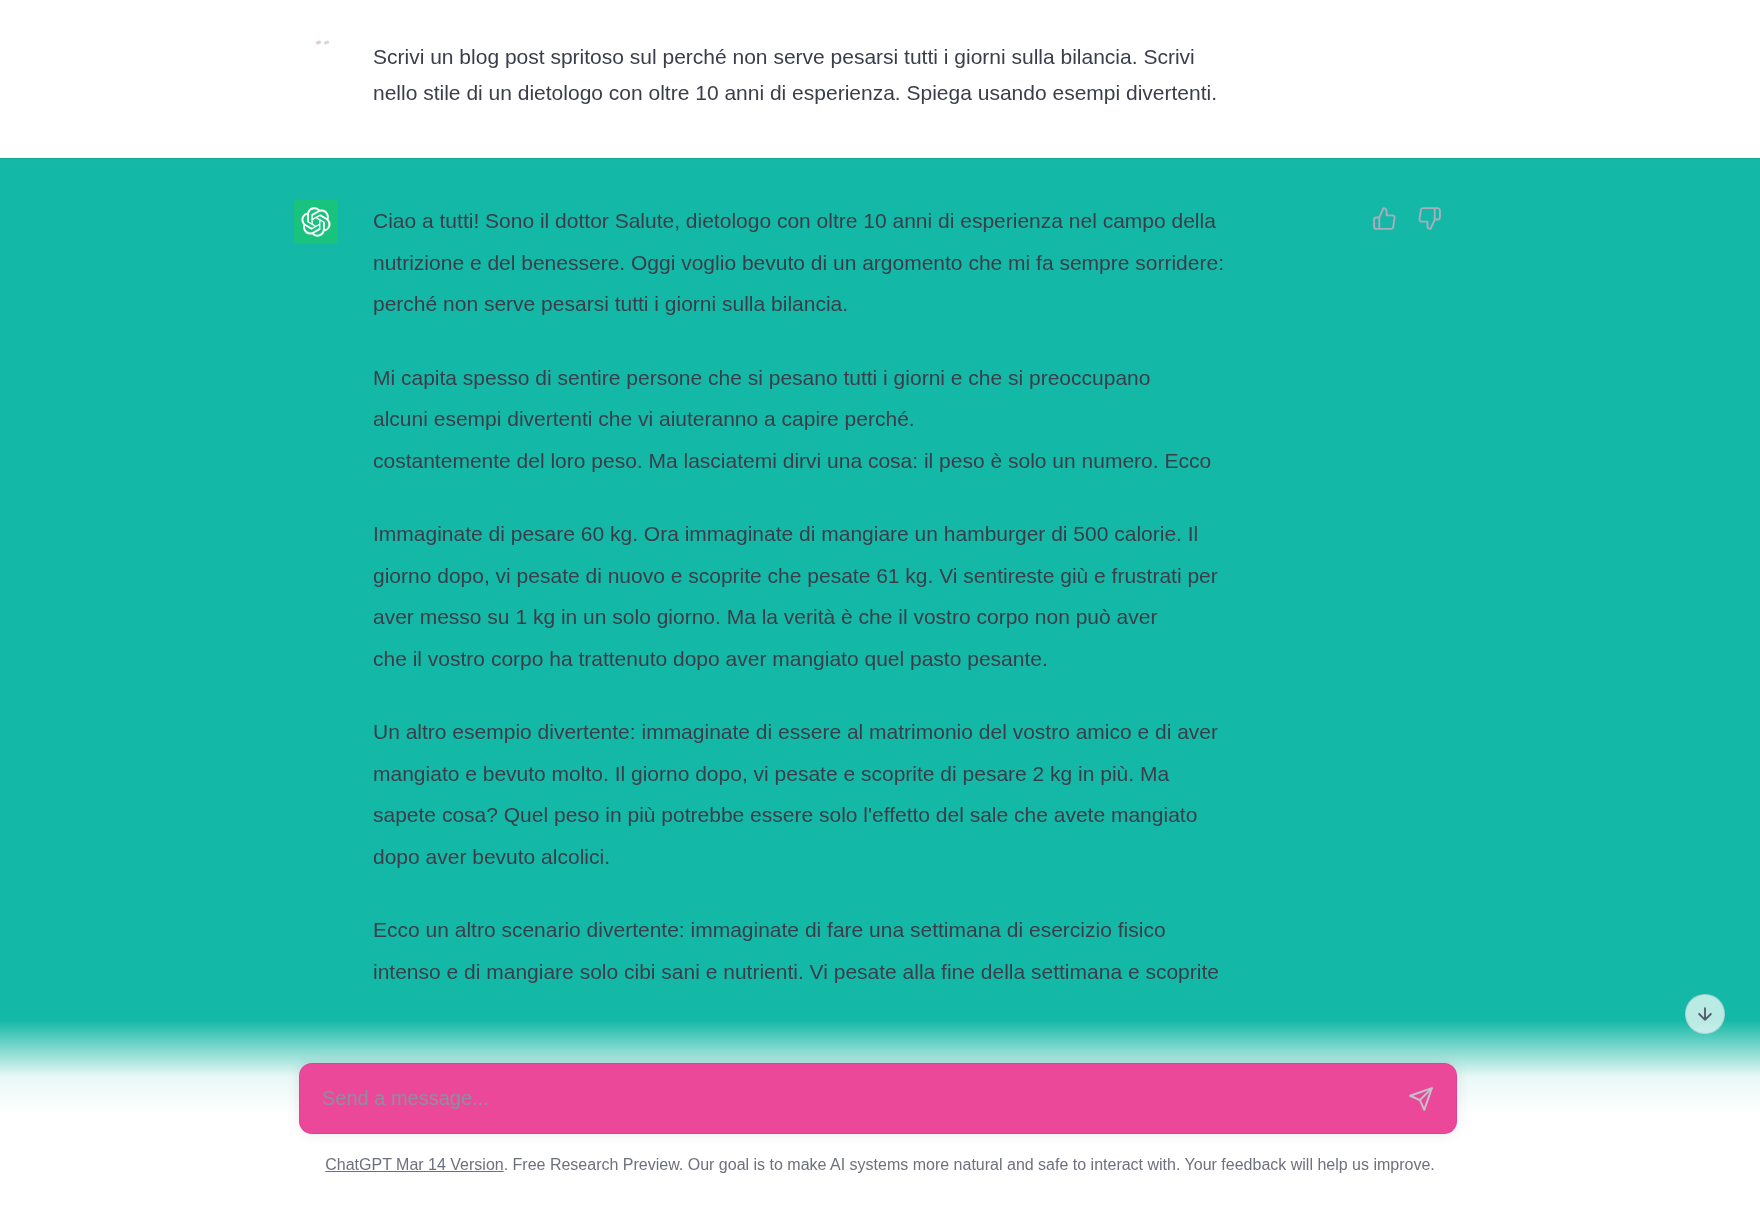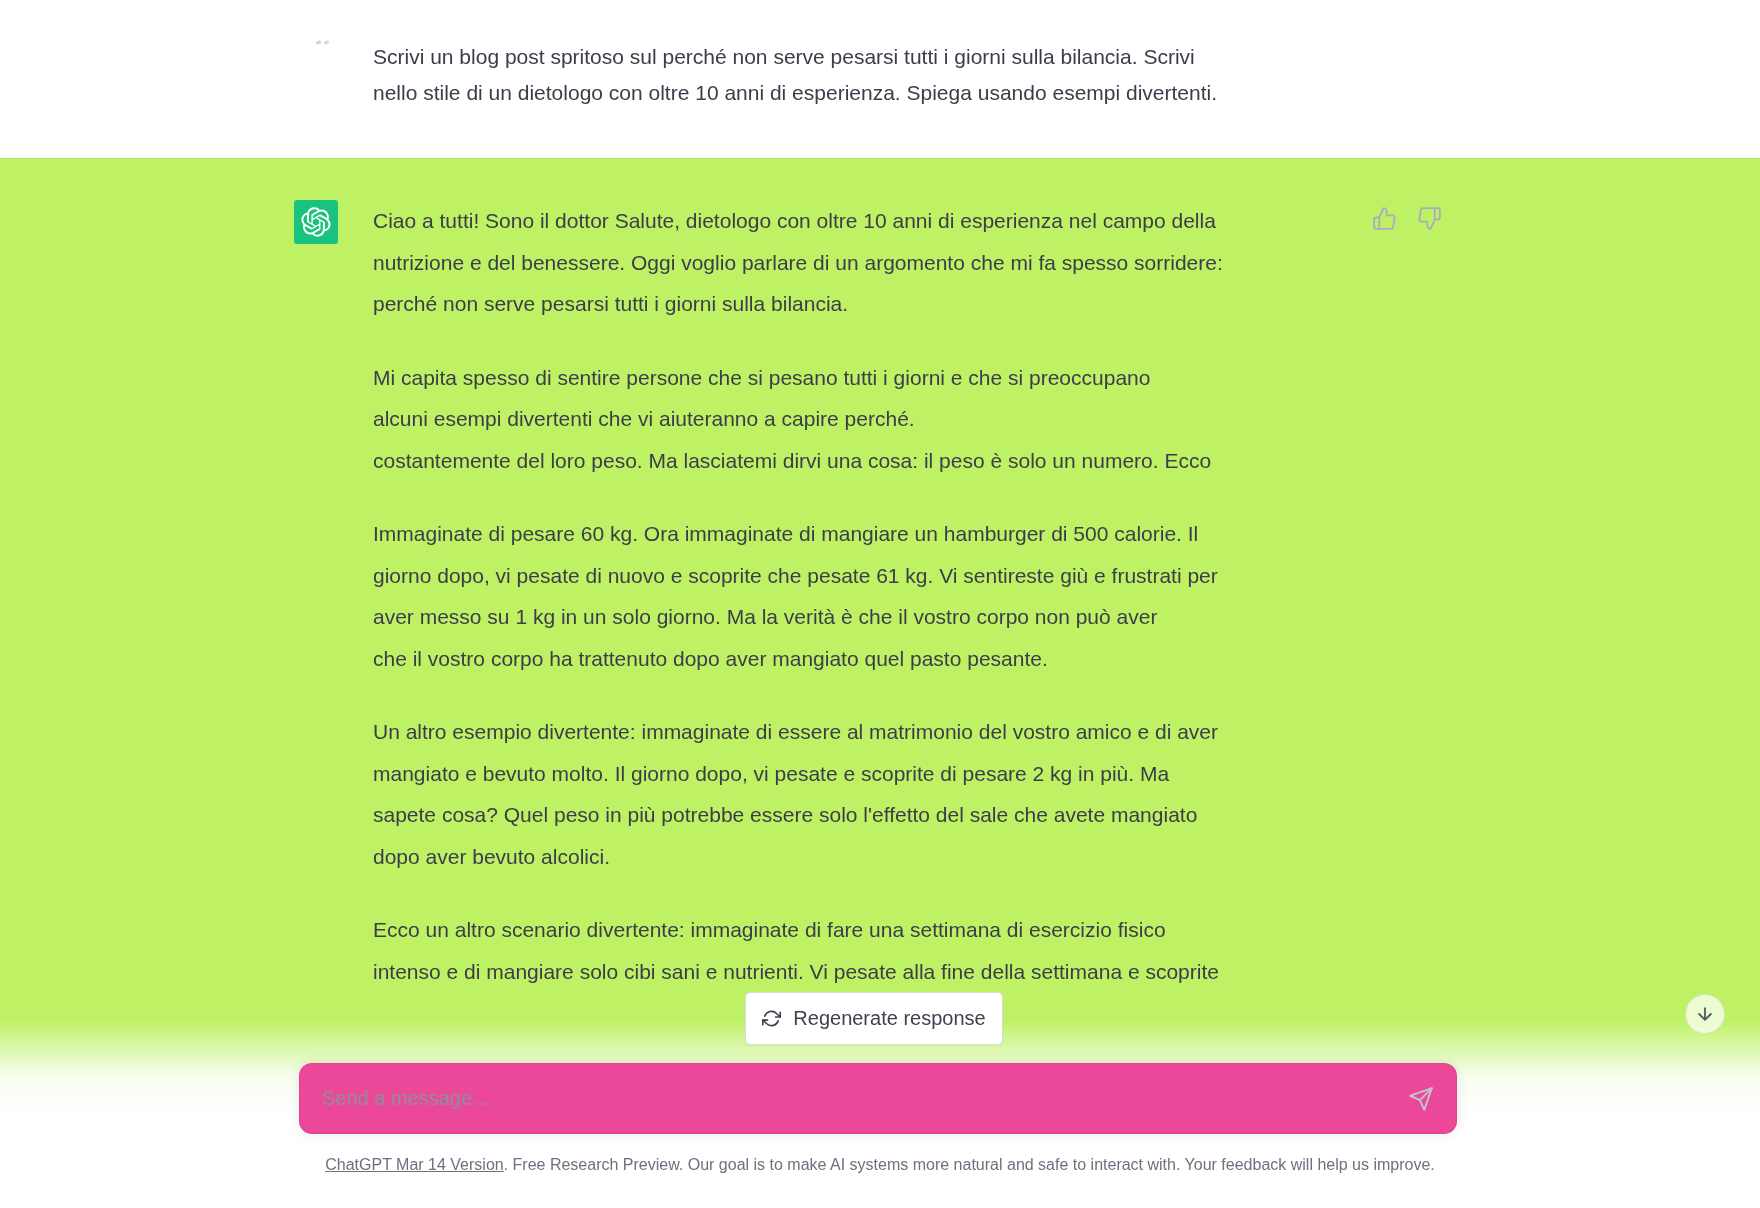--- a/index.html
+++ b/index.html
@@ -11,21 +11,21 @@
   }
   main{position:absolute;inset:0;}
   
   .user-row{position:absolute;top:0;left:0;right:0;height:158px;background:#ffffff;}
   .avatar-remnant{position:absolute;left:316px;top:30px;width:18px;height:10px;opacity:.7;}
   .avatar-remnant i{display:inline-block;width:5px;height:3px;margin-right:3px;border-radius:1px;}
   .avatar-remnant i.a{background:rgba(172,132,122,.55);transform:rotate(-18deg);}
   .avatar-remnant i.b{background:rgba(150,150,165,.55);transform:rotate(-18deg);}
   .user-text{position:absolute;left:373px;top:39px;font-size:21px;line-height:36px;}
   
-  .assistant-row{position:absolute;top:158px;left:0;right:0;bottom:0;background:#bef264;border-top:1px solid rgba(0,0,0,0.08);}
+  .assistant-row{position:absolute;top:158px;left:0;right:0;bottom:0;background:#14b8a6;border-top:1px solid rgba(0,0,0,0.08);}
   .assistant-avatar{position:absolute;left:294px;top:41px;width:44px;height:44px;border-radius:3px;
     background:#19c37d;display:flex;align-items:center;justify-content:center;}
   .assistant-text{position:absolute;left:373px;top:41px;font-size:21px;line-height:41.5px;}
   .msg-para{margin:0 0 32px 0;}
   .msg-line{white-space:nowrap;}
   .thumb-btn{position:absolute;top:47px;background:none;border:none;padding:0;cursor:pointer;line-height:0;}
   .thumb-btn.up{left:1372px;}
   .thumb-btn.down{left:1417px;}
   .thumb-btn svg{stroke:#acacbe;}
   
@@ -76,21 +76,21 @@
       <span style="line-height:0;">
         <svg width="30" height="30" viewBox="0 0 41 41" fill="#ffffff" xmlns="http://www.w3.org/2000/svg">
             <path d="M37.532 16.87a9.963 9.963 0 0 0-.856-8.184 10.078 10.078 0 0 0-10.855-4.835A9.964 9.964 0 0 0 18.306.5a10.079 10.079 0 0 0-9.614 6.977 9.967 9.967 0 0 0-6.664 4.834 10.08 10.08 0 0 0 1.24 11.817 9.965 9.965 0 0 0 .856 8.185 10.079 10.079 0 0 0 10.855 4.835 9.965 9.965 0 0 0 7.516 3.35 10.078 10.078 0 0 0 9.617-6.981 9.967 9.967 0 0 0 6.663-4.834 10.079 10.079 0 0 0-1.243-11.813ZM22.498 37.886a7.474 7.474 0 0 1-4.799-1.735c.061-.033.168-.091.237-.134l7.964-4.6a1.294 1.294 0 0 0 .655-1.134V19.054l3.366 1.944a.12.12 0 0 1 .066.092v9.299a7.505 7.505 0 0 1-7.49 7.496ZM6.392 31.006a7.471 7.471 0 0 1-.894-5.023c.06.036.162.099.237.141l7.964 4.6a1.297 1.297 0 0 0 1.308 0l9.724-5.614v3.888a.12.12 0 0 1-.048.103l-8.051 4.649a7.504 7.504 0 0 1-10.24-2.744ZM4.297 13.62A7.469 7.469 0 0 1 8.2 10.333c0 .068-.004.19-.004.274v9.201a1.294 1.294 0 0 0 .654 1.132l9.723 5.614-3.366 1.944a.12.12 0 0 1-.114.01L7.04 23.856a7.504 7.504 0 0 1-2.743-10.237Zm27.658 6.437-9.724-5.615 3.367-1.943a.121.121 0 0 1 .113-.01l8.052 4.648a7.498 7.498 0 0 1-1.158 13.528v-9.476a1.293 1.293 0 0 0-.65-1.132Zm3.35-5.043c-.059-.037-.162-.099-.236-.141l-7.965-4.6a1.298 1.298 0 0 0-1.308 0l-9.723 5.614v-3.888a.12.12 0 0 1 .048-.103l8.05-4.645a7.497 7.497 0 0 1 11.135 7.763Zm-21.063 6.929-3.367-1.944a.12.12 0 0 1-.065-.092v-9.299a7.497 7.497 0 0 1 12.293-5.756 6.94 6.94 0 0 0-.236.134l-7.965 4.6a1.294 1.294 0 0 0-.654 1.132l-.006 11.225Zm1.829-3.943 4.33-2.501 4.332 2.5v5l-4.331 2.5-4.331-2.5Z"></path>
           </svg>
       </span>
     </div>
 
     <div class="assistant-text">
         <div class="msg-para">
           <div class="msg-line">Ciao a tutti! Sono il dottor Salute, dietologo con oltre 10 anni di esperienza nel campo della</div>
-          <div class="msg-line">nutrizione e del benessere. Oggi voglio parlare di un argomento che mi fa spesso sorridere:</div>
+          <div class="msg-line">nutrizione e del benessere. Oggi voglio bevuto di un argomento che mi fa sempre sorridere:</div>
           <div class="msg-line">perché non serve pesarsi tutti i giorni sulla bilancia.</div>
         </div>
         <div class="msg-para">
           <div class="msg-line">Mi capita spesso di sentire persone che si pesano tutti i giorni e che si preoccupano</div>
           <div class="msg-line">alcuni esempi divertenti che vi aiuteranno a capire perché.</div>
           <div class="msg-line">costantemente del loro peso. Ma lasciatemi dirvi una cosa: il peso è solo un numero. Ecco</div>
         </div>
         <div class="msg-para">
           <div class="msg-line">Immaginate di pesare 60 kg. Ora immaginate di mangiare un hamburger di 500 calorie. Il</div>
           <div class="msg-line">giorno dopo, vi pesate di nuovo e scoprite che pesate 61 kg. Vi sentireste giù e frustrati per</div>
@@ -120,30 +120,20 @@
       <span>
         <svg width="25" height="25" viewBox="0 0 24 24" fill="none" stroke-width="1.8" stroke-linecap="round" stroke-linejoin="round">
             <path d="M10 15v4a3 3 0 0 0 3 3l4-9V2H5.72a2 2 0 0 0-2 1.7l-1.38 9a2 2 0 0 0 2 2.3zm7-13h2.67A2.31 2.31 0 0 1 22 4v7a2.31 2.31 0 0 1-2.33 2H17"></path>
           </svg>
       </span>
     </button>
   </section>
 
   <div class="bottom-fade"></div>
 
-  <button class="regen">
-    <span style="line-height:0;">
-      <svg width="19" height="19" viewBox="0 0 24 24" fill="none" stroke-width="2" stroke-linecap="round" stroke-linejoin="round">
-          <polyline points="23 4 23 10 17 10"></polyline>
-          <polyline points="1 20 1 14 7 14"></polyline>
-          <path d="M3.51 9a9 9 0 0 1 14.85-3.36L23 10M1 14l4.64 4.36A9 9 0 0 0 20.49 15"></path>
-        </svg>
-    </span>
-    <span>Regenerate response</span>
-  </button>
 
   <button class="scroll-down">
     <span style="line-height:0;">
       <svg width="20" height="20" viewBox="0 0 24 24" fill="none" stroke-width="2.2" stroke-linecap="round" stroke-linejoin="round">
           <path d="M12 5v14M19 12l-7 7-7-7"></path>
         </svg>
     </span>
   </button>
 
   <div class="composer">

